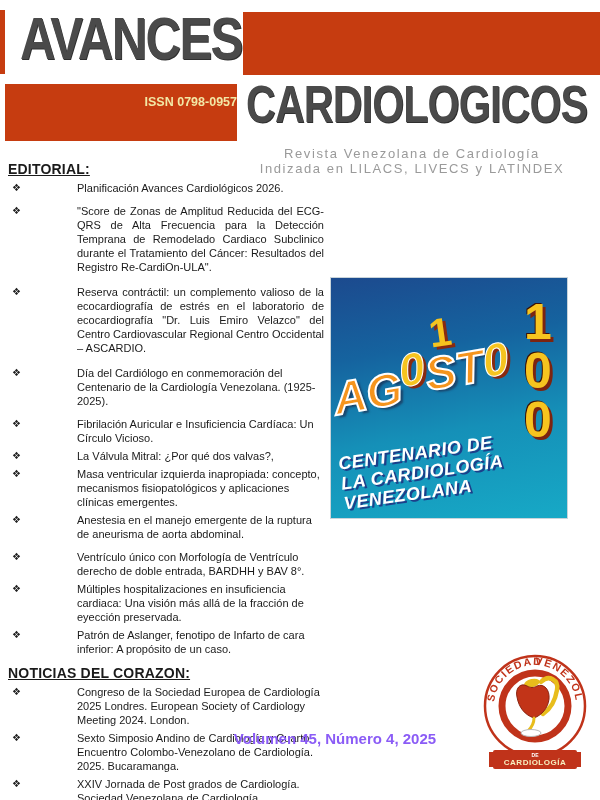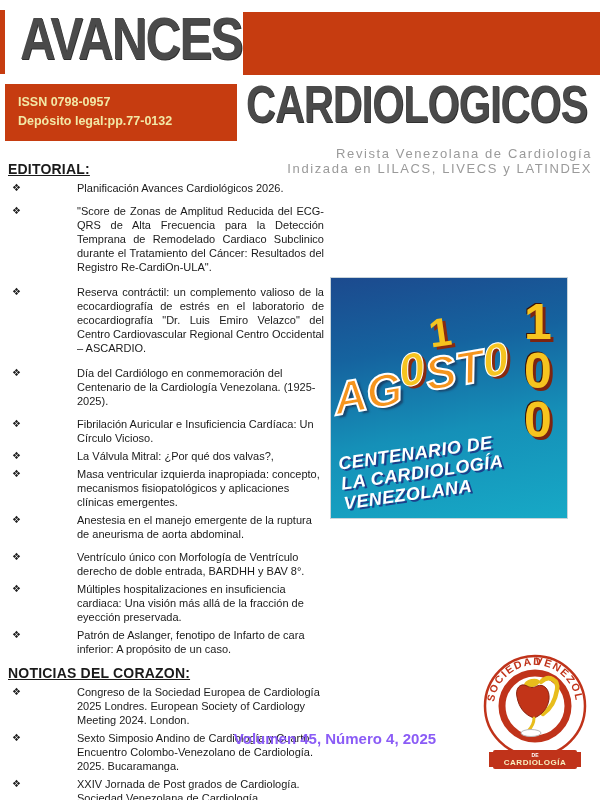--- a/index.html
+++ b/index.html
@@ -10,27 +10,27 @@
 
   
   .red-sliver { position:absolute; left:0; top:10px; width:5px; height:64px; background:#c63c10; }
   .avances {
     position:absolute; left:20px; top:4px; font-size:60px; font-weight:bold;
     color:#4a4a4a; letter-spacing:-2px; transform:scaleX(0.82); transform-origin:left top;
     text-shadow:1px 1px 0 #2e2e2e; white-space:nowrap;
   }
   .red-block-top { position:absolute; left:243px; top:12px; width:357px; height:63px; background:#c63c10; }
   .red-block-issn { position:absolute; left:5px; top:84px; width:232px; height:57px; background:#c63c10; }
-  .issn-lines { padding:9px 0 0 13px; font-size:12.5px; font-weight:bold; color:#f2e8a6; line-height:1.5; }
+  .issn-lines { padding:9px 0 0 13px; font-size:12.5px; font-weight:bold; color:#f2e8a6; line-height:1.5;text-align:right; }
   .cardiologicos {
     position:absolute; left:246px; top:74px; font-size:52px; font-weight:bold;
     color:#4a4a4a; letter-spacing:-1px; transform:scaleX(0.79); transform-origin:left top;
     text-shadow:1px 1px 0 #2e2e2e; white-space:nowrap;
   }
-  .subtitle-block { position:absolute; left:232px; top:146px; width:360px; text-align:right;
+  .subtitle-block { position:absolute; left:232px; top:146px; width:360px; text-align:center;
     color:#9a9a9a; font-size:13px; line-height:15px; letter-spacing:1.6px; white-space:nowrap; }
 
   
   .toc { position:absolute; left:8px; top:161px; width:316px; }
   .toc-section { margin-bottom:9px; }
   .toc-heading { font-size:14px; font-weight:bold; text-decoration:underline; margin-bottom:4px; letter-spacing:0.2px; }
   .toc-item { display:flex; margin-bottom:4px; font-size:11px; line-height:14px; }
   .toc-item .bullet { flex:0 0 14px; margin-left:4px; margin-right:7px; font-size:10px; color:#222; }
   .toc-item .itext { flex:1;margin-left:44px; }
   .toc-item.justify .itext { text-align:justify; }
@@ -77,21 +77,20 @@
 <body>
 
 <div class="page">
 
   <div class="red-sliver"></div>
   <div class="avances">AVANCES</div>
   <div class="red-block-top"></div>
   <div class="red-block-issn">
     <div class="issn-lines">
       <div>ISSN 0798-0957</div>
-      <div>Depósito legal:pp.77-0132</div>
     </div>
   </div>
   <div class="cardiologicos">CARDIOLOGICOS</div>
   <div class="subtitle-block">
     <div>Revista Venezolana de Cardiología</div>
     <div>Indizada en LILACS, LIVECS y LATINDEX</div>
   </div>
 
   <div class="toc">
       <div class="toc-section">

